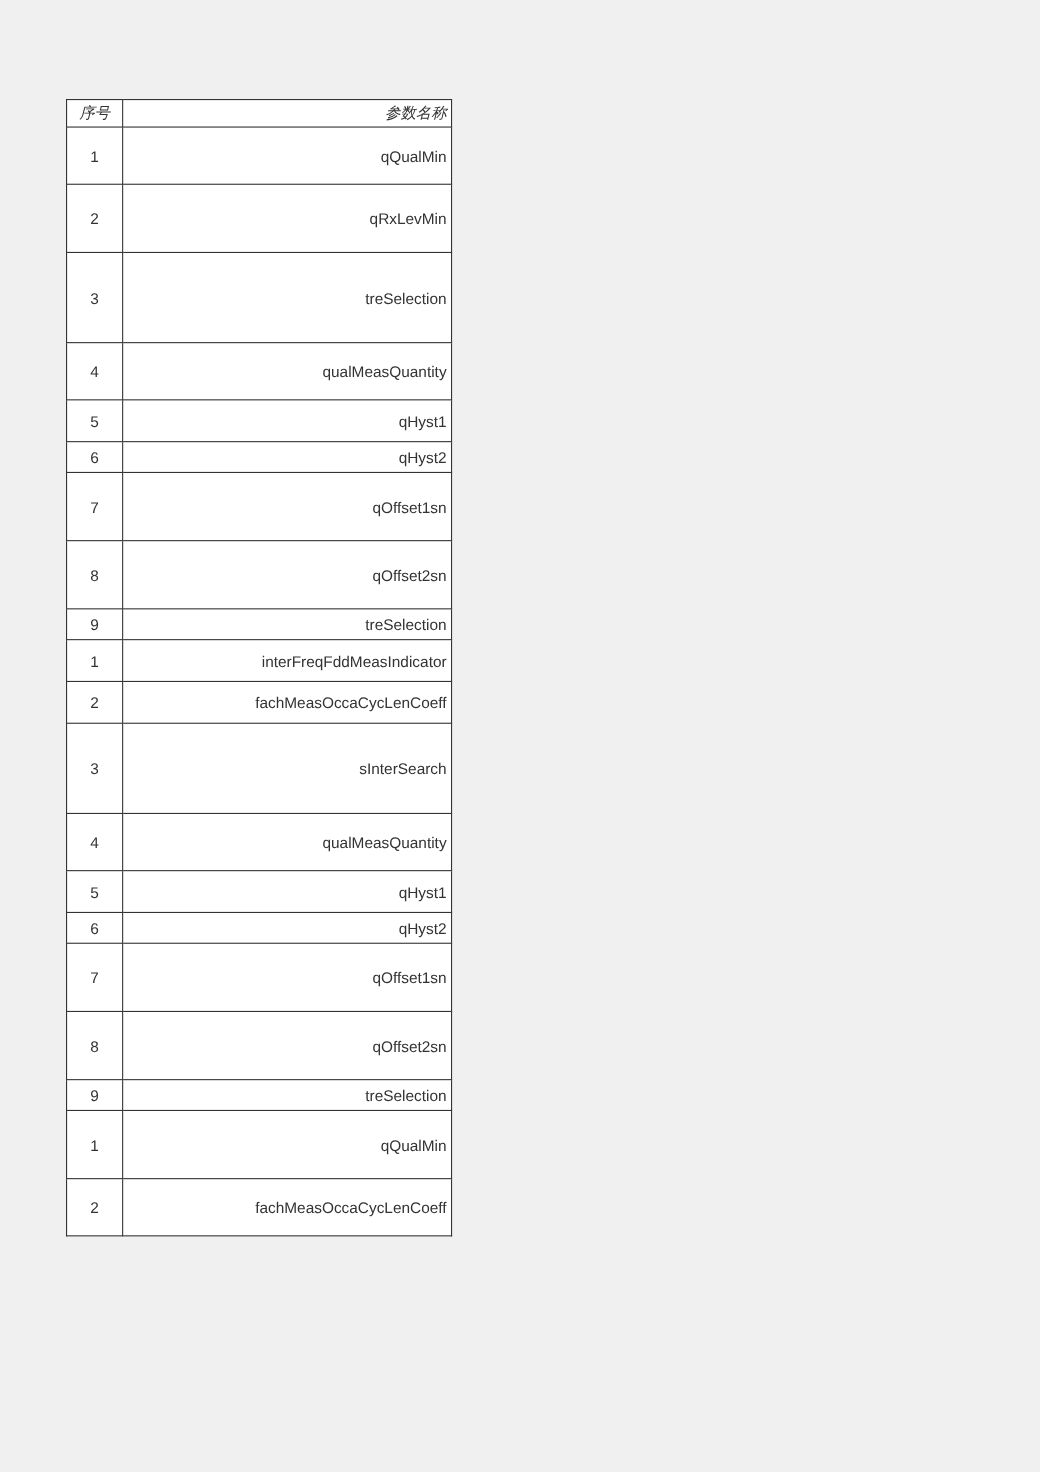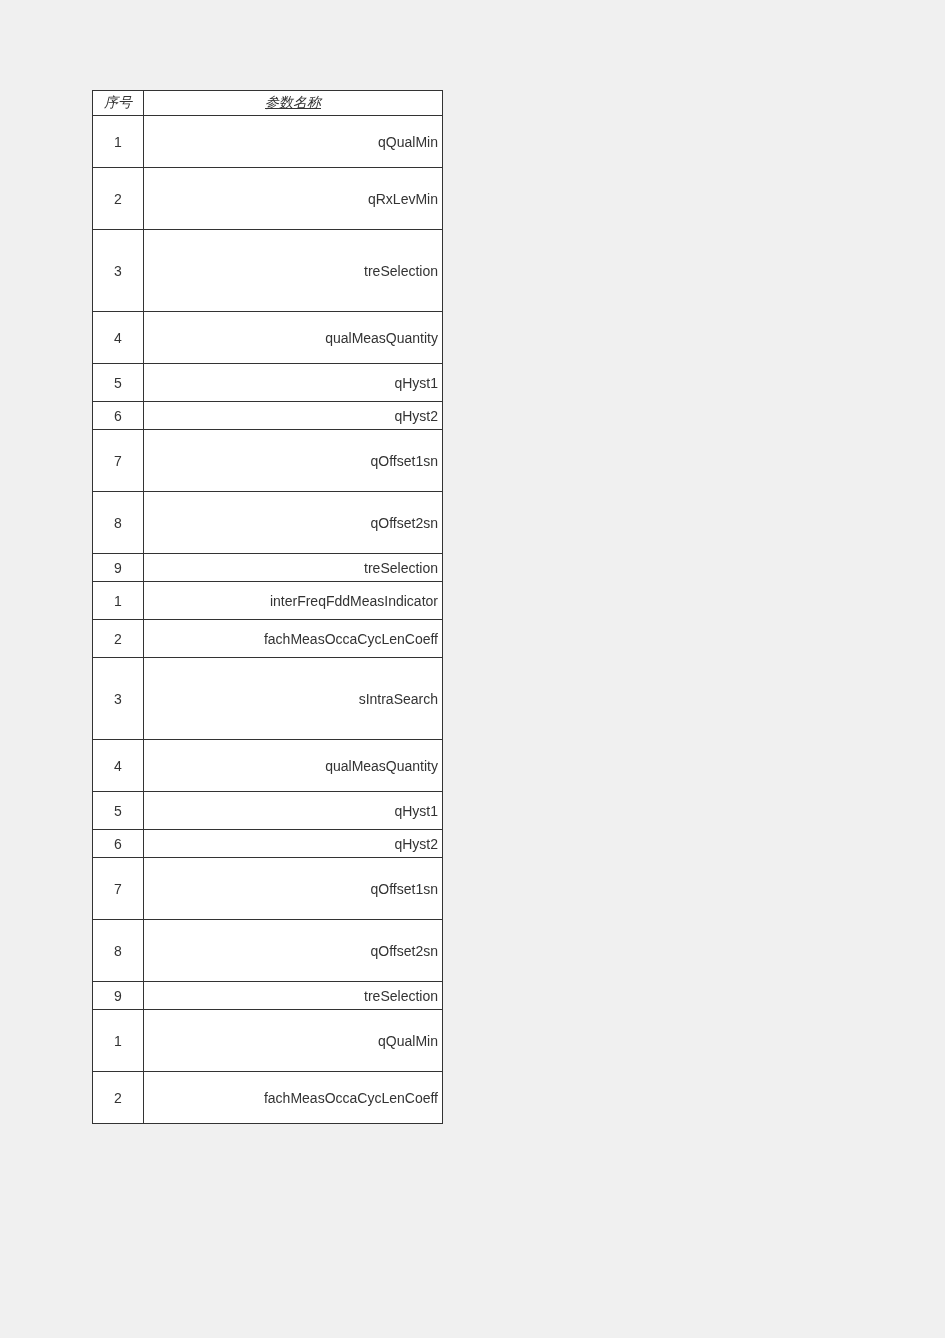--- a/index.html
+++ b/index.html
@@ -9,46 +9,45 @@
       font-family: Arial, "Microsoft YaHei", sans-serif;
       font-size: 14px;
       color: #333;
     }
     .page {
       width: 840px;
       height: 1338px;
       background: #f0f0f0;
       position: relative;
       box-sizing: border-box;
-      padding: 90px 90px 90px 92px;
+      padding: 90px 90px 90px 60px;
     }
     table {
       border-collapse: collapse;
       background: #fff;
     }
     td, th {
       border: 1px solid #333;
       padding: 0 4px;
       vertical-align: middle;
       font-weight: normal;
     }
     th.seq {
       width: 42px;
       text-align: center;
       font-style: italic;
       font-family: "SimSun", "STSong", serif;
       height: 24px;
     }
     th.name {
       width: 290px;
-      text-align: center;
+      text-align: right;
       font-style: italic;
       font-family: "SimSun", "STSong", serif;
       height: 24px;
-      text-decoration: underline;
     }
     td.seq {
       width: 42px;
       text-align: center;
     }
     td.name {
       width: 290px;
       text-align: right;
     }
     
@@ -109,21 +108,21 @@
         <tr class="h-norm">
           <td class="seq">1</td>
           <td class="name">interFreqFddMeasIndicator</td>
         </tr>
         <tr class="h-norm">
           <td class="seq">2</td>
           <td class="name">fachMeasOccaCycLenCoeff</td>
         </tr>
         <tr class="h-vtall">
           <td class="seq">3</td>
-          <td class="name">sIntraSearch</td>
+          <td class="name">sInterSearch</td>
         </tr>
         <tr class="h-med">
           <td class="seq">4</td>
           <td class="name">qualMeasQuantity</td>
         </tr>
         <tr class="h-norm">
           <td class="seq">5</td>
           <td class="name">qHyst1</td>
         </tr>
         <tr class="h-short">

